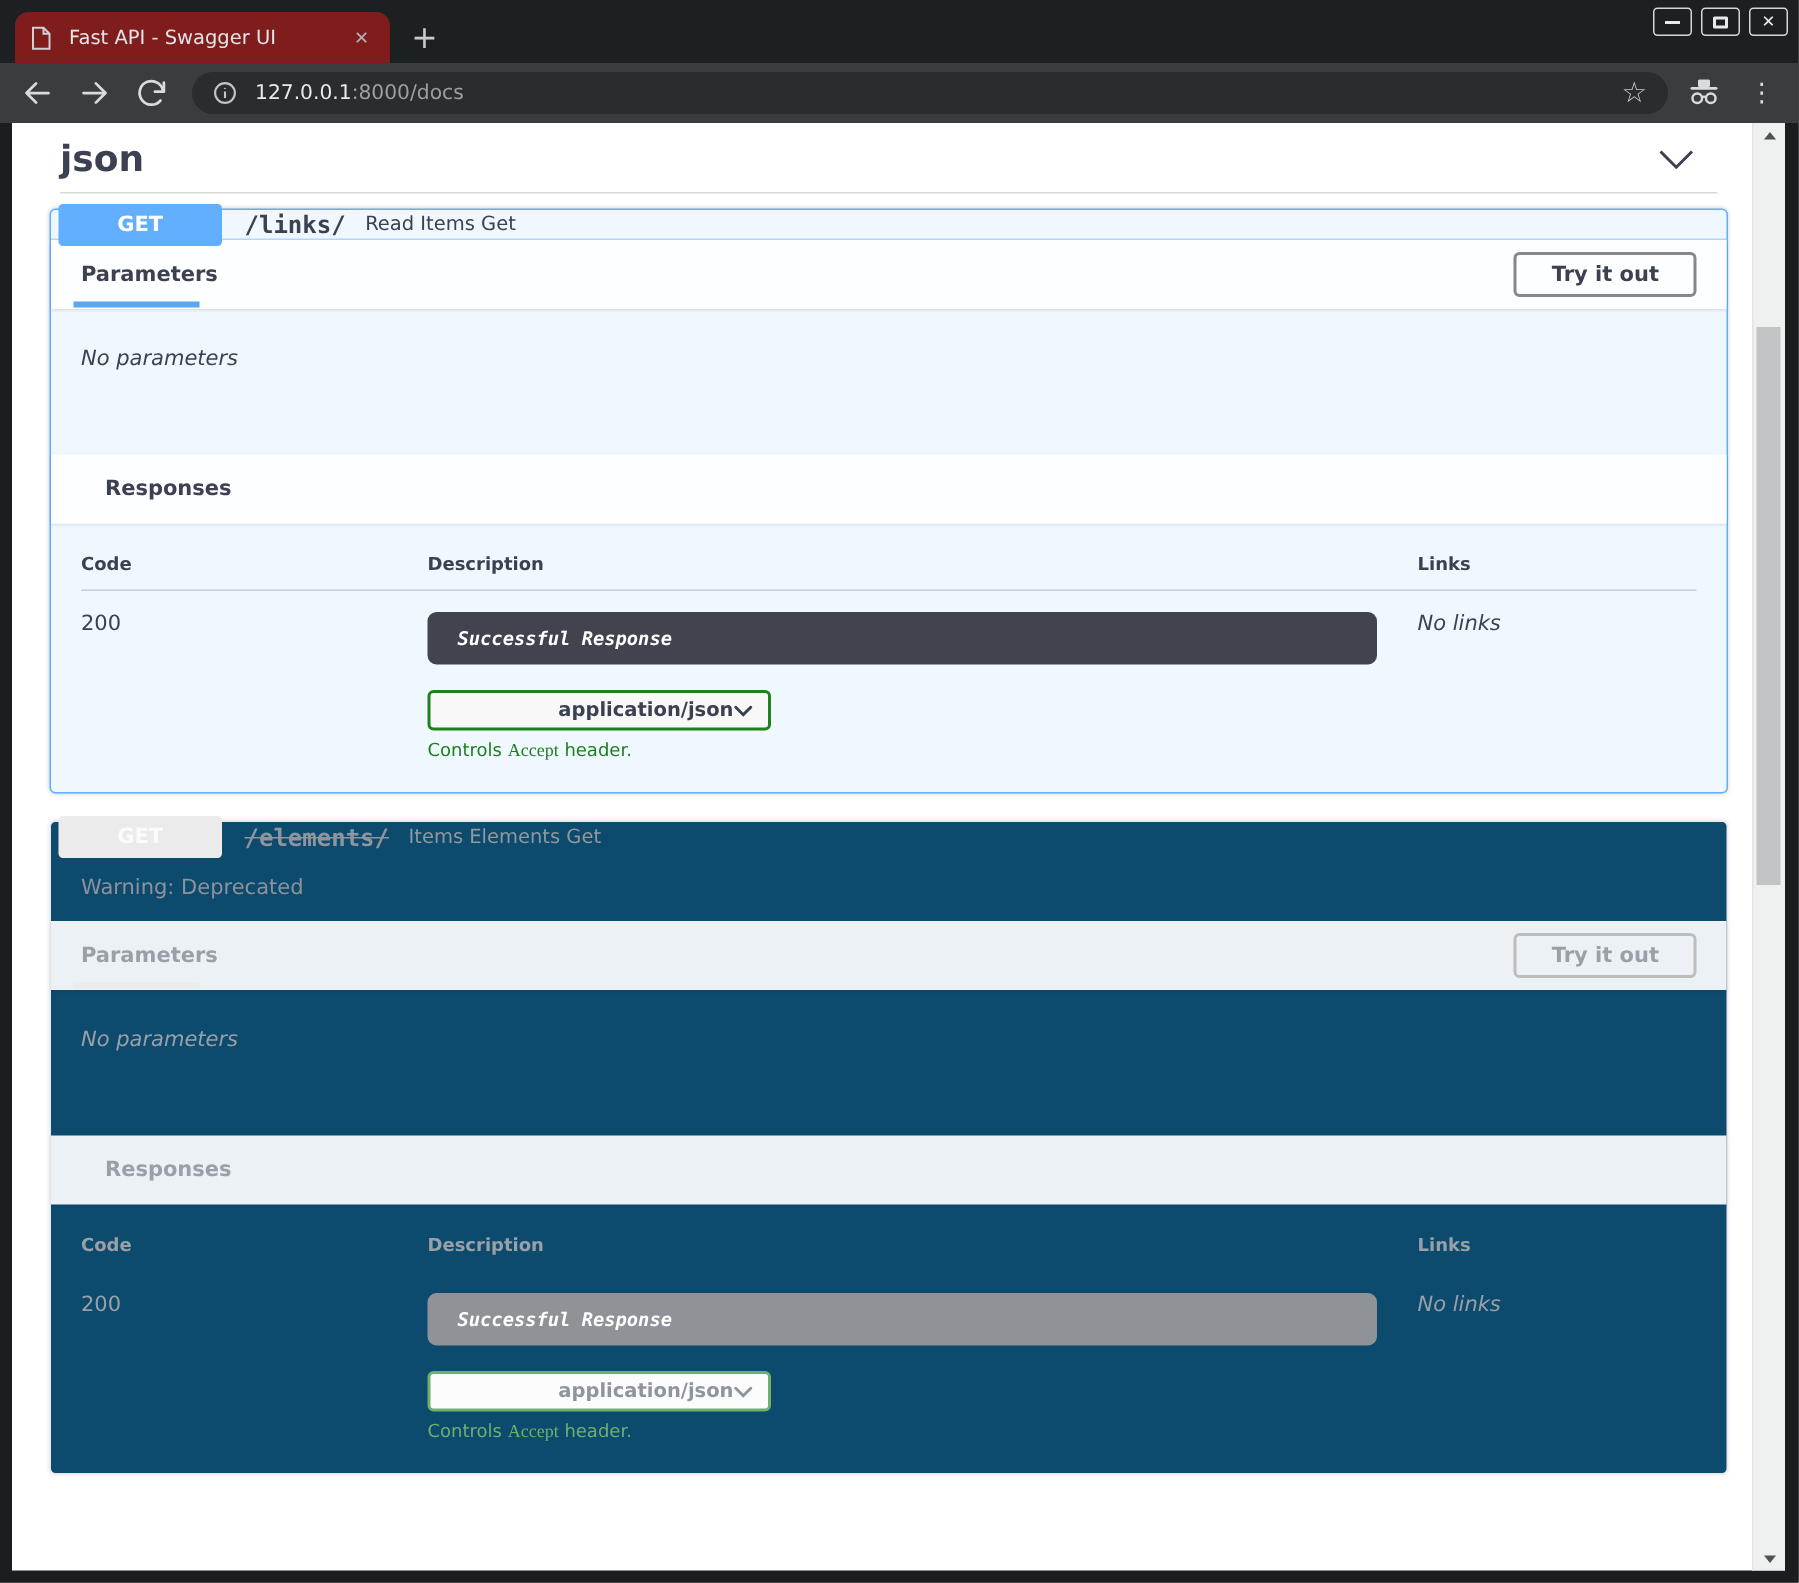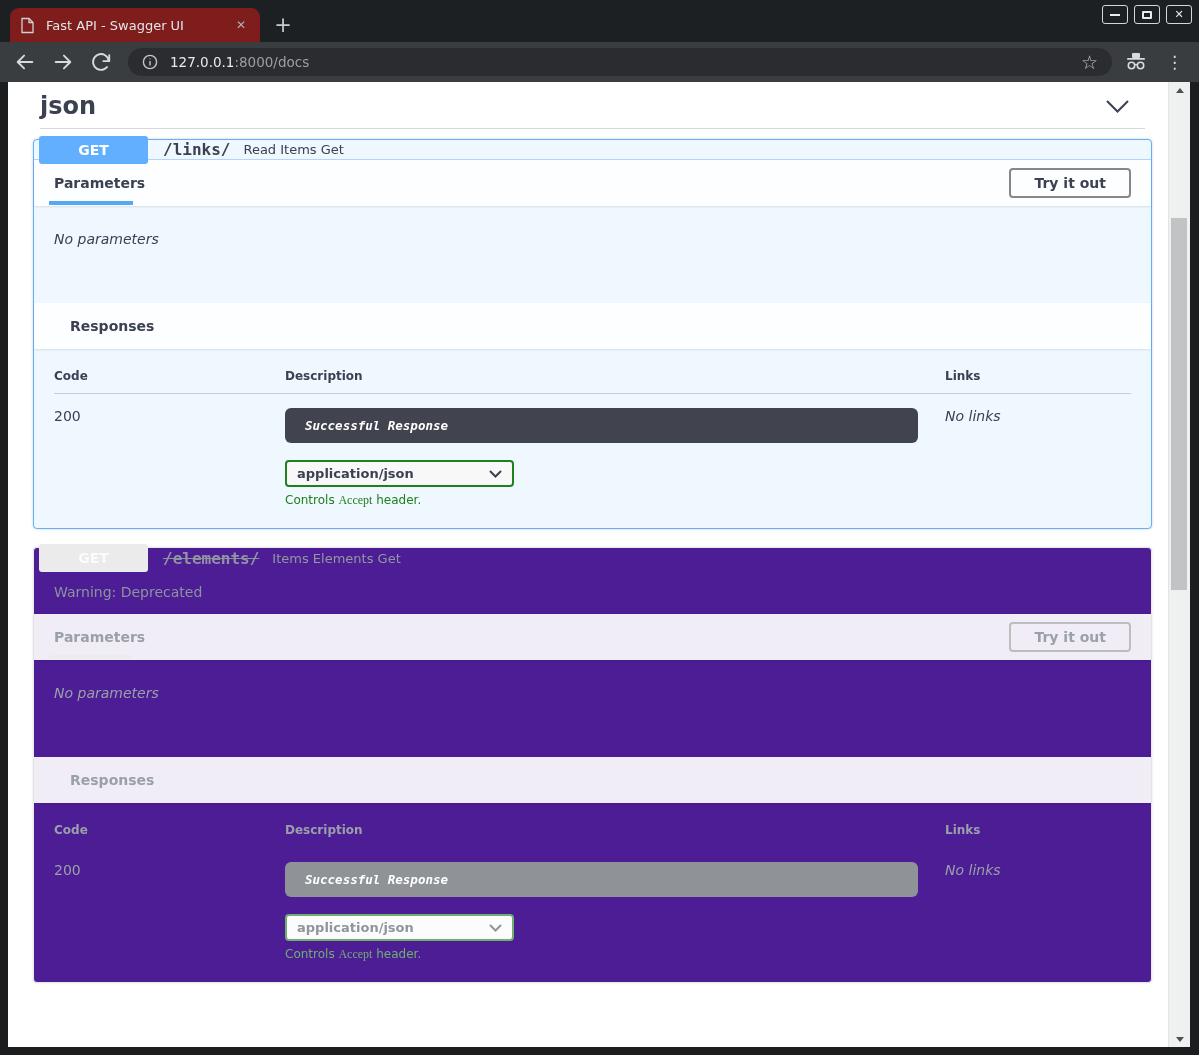--- a/index.html
+++ b/index.html
@@ -60,27 +60,27 @@
 
   .section-body { padding:25px 20px 56px; font-size:14px; color:#3b4151;font-style:italic; }
 
   .responses-body { padding:20px; }
   .resp-table { display:grid; grid-template-columns:231px 660px 1fr; }
   .resp-th { font-size:12px; font-weight:bold; color:#3b4151; padding-bottom:10px; border-bottom:1px solid rgba(59,65,81,.22); }
   .resp-td { padding-top:14px; }
   .code-cell { font-size:14px; color:#3b4151; }
   .links-cell { font-size:14px; font-style:italic; color:#3b4151; }
   .response-box { width:633px; background:#41444e; border-radius:6px; padding:10px 20px; color:#fff; font-family:"DejaVu Sans Mono","Liberation Mono",monospace; font-style:italic; font-weight:bold; font-size:12.5px; }
-  .media-select { margin-top:17px; width:229px; height:27px; display:flex; align-items:center; justify-content:space-between; background:#f8f8f8; border:2px solid #1f801f; border-radius:4px; padding:0 10px; font-size:13px; font-weight:bold; color:#3b4151; cursor:pointer; }
+  .media-select { margin-top:17px; width:229px; height:27px; display:flex; align-items:center; justify-content:flex-end; background:#f8f8f8; border:2px solid #1f801f; border-radius:4px; padding:0 10px; font-size:13px; font-weight:bold; color:#3b4151; cursor:pointer; }
   .select-chevron { width:13px; height:8px; color:#3b4151; }
   .accept-note { margin-top:6px; font-size:12px; color:#1d801d; }
   .accept-note code { font-family:Liberation Serif, serif; font-size:12px; }
 
   
-  .opblock.deprecated { border-color:#e8e8e8; background:#4c1d95; box-shadow:0 0 3px rgba(0,0,0,.10); }
+  .opblock.deprecated { border-color:#e8e8e8; background:#0c4a6e; box-shadow:0 0 3px rgba(0,0,0,.10); }
   .deprecated .opblock-summary { border-bottom:none; }
   .deprecated .method-badge { background:#ebebeb; color:#fbfbfb; }
   .deprecated .op-path { color:#8f959e; text-decoration:line-through; }
   .deprecated .op-desc { color:#9298a0; }
   .warning-deprecated { padding:16px 20px 14px; font-size:14px; font-weight:normal; color:#8e939b; }
   .deprecated .section-header { background:rgba(255,255,255,.92); box-shadow:0 1px 2px rgba(0,0,0,.07); }
   .deprecated .params-title { color:#9aa0a7; }
   .deprecated .params-title::after { background:#ececec; }
   .deprecated .resp-title { color:#9aa0a7; }
   .deprecated .try-btn { border-color:#bdbdbd; color:#9aa0a7; }

